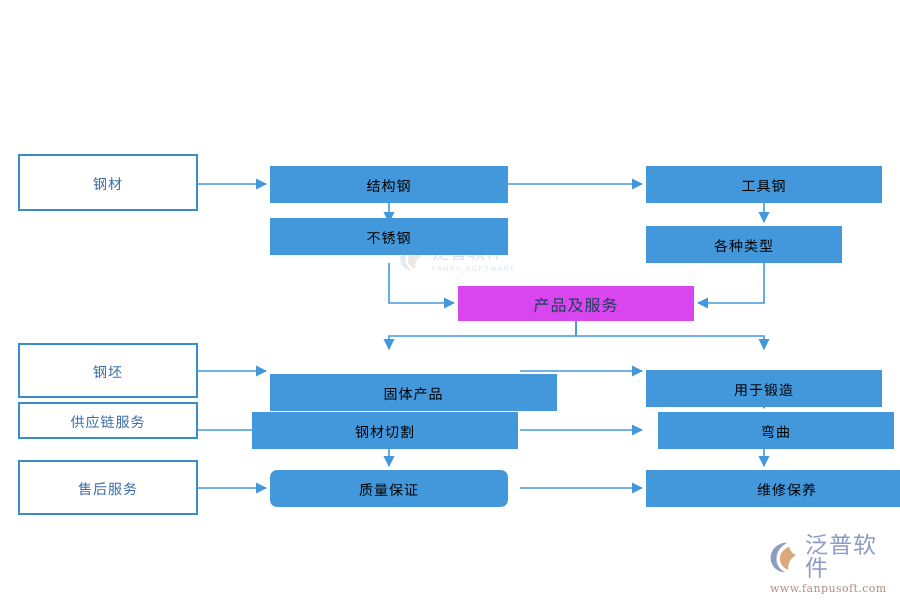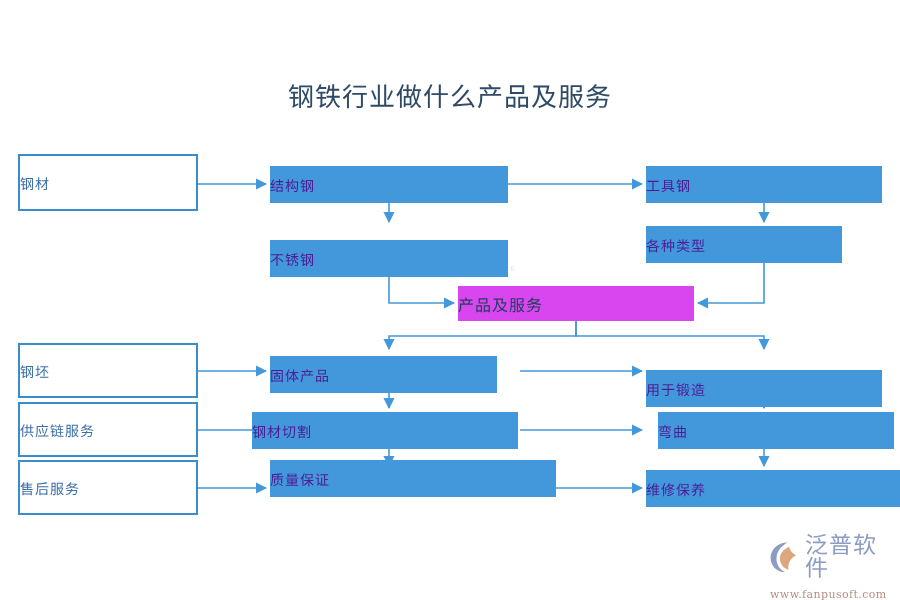--- a/index.html
+++ b/index.html
@@ -36,28 +36,29 @@
     letter-spacing: 1px;
     color: #2e4a66;
     font-family: "DejaVu Serif", "Liberation Serif", serif;
     white-space: nowrap;
   }
   .node {
     position: absolute;
     box-sizing: border-box;
     display: flex;
     align-items: center;
+    justify-content: center;
     font-size: 14px;
     letter-spacing: 1px;
     white-space: nowrap;
     z-index: 3;
   }
   .node.blue {
     background: #4398dc;
-    color: #4c1d95;
+    color: #000000;
     border: none;
   }
   .node.outline {
     background: #ffffff;
     color: #3d6fa8;
     border: 2px solid #3b8ccb;
   }
   .node.green {
     background: #d946ef;
     color: #20405e;
@@ -125,31 +126,30 @@
     font-size: 23px;
     color: #8c9cc4;
     letter-spacing: 1px;
     line-height: 1;
     font-family: "DejaVu Sans", "Liberation Sans", sans-serif;
   }
   .brand-url {
     font-size: 11px;
     color: #b38f86;
     letter-spacing: 0.4px;
-    margin-top: 8px;
+    margin-top: 2px;
     margin-left: 2px;
     font-family: "DejaVu Serif", "Liberation Serif", serif;
   }
 </style>
 </head>
 <body>
 
 <div id="canvas">
 
-  <div class="title">钢铁行业做什么产品及服务</div>
 
   <svg id="svg-connectors" viewBox="0 0 900 600">
     <defs>
       <marker id="ah" viewBox="0 0 10 10" refX="9" refY="5" markerWidth="7" markerHeight="7" orient="auto-start-reverse">
         <path d="M 0 0 L 10 5 L 0 10 z" fill="#4398dc"></path>
       </marker>
     </defs>
     <g stroke="#4398dc" stroke-width="1.6" fill="none" marker-end="url(#ah)">
 
       <path d="M 198 184 L 266 184"></path>
@@ -204,51 +204,51 @@
   <div id="nodes-layer">
       <div class="node outline" style="left: 18px; top: 154px; width: 180px; height: 57px;">
         <span>钢材</span>
       </div>
       <div class="node blue" style="left: 270px; top: 166px; width: 238px; height: 37px;">
         <span>结构钢</span>
       </div>
       <div class="node blue" style="left: 646px; top: 166px; width: 236px; height: 37px;">
         <span>工具钢</span>
       </div>
-      <div class="node blue" style="left: 270px; top: 240px; width: 238px; height: 37px;">
+      <div class="node blue" style="left: 270px; top: 218px; width: 238px; height: 37px;">
         <span>不锈钢</span>
       </div>
       <div class="node blue" style="left: 646px; top: 226px; width: 196px; height: 37px;">
         <span>各种类型</span>
       </div>
       <div class="node green" style="left: 458px; top: 286px; width: 236px; height: 35px;">
         <span>产品及服务</span>
       </div>
       <div class="node outline" style="left: 18px; top: 343px; width: 180px; height: 55px;">
         <span>钢坯</span>
       </div>
-      <div class="node blue" style="left: 270px; top: 356px; width: 227px; height: 37px;">
+      <div class="node blue" style="left: 270px; top: 374px; width: 287px; height: 37px;">
         <span>固体产品</span>
       </div>
       <div class="node blue" style="left: 646px; top: 353px; width: 236px; height: 37px; margin-top: 17px;">
         <span>用于锻造</span>
       </div>
-      <div class="node outline" style="left: 18px; top: 402px; width: 180px; height: 55px;">
+      <div class="node outline" style="left: 18px; top: 402px; width: 180px; height: 37px;">
         <span>供应链服务</span>
       </div>
       <div class="node blue" style="left: 252px; top: 412px; width: 266px; height: 37px;">
         <span>钢材切割</span>
       </div>
       <div class="node blue" style="left: 658px; top: 412px; width: 236px; height: 37px;">
         <span>弯曲</span>
       </div>
       <div class="node outline" style="left: 18px; top: 460px; width: 180px; height: 55px;">
         <span>售后服务</span>
       </div>
-      <div class="node blue" style="left: 270px; top: 460px; width: 286px; height: 37px;">
+      <div class="node blue" style="left: 270px; top: 470px; width: 238px; height: 37px; border-radius: 7px;">
         <span>质量保证</span>
       </div>
       <div class="node blue" style="left: 646px; top: 470px; width: 282px; height: 37px; font-family: Liberation Mono, monospace;">
         <span>维修保养</span>
       </div>
     </div>
 
   <div class="brand-logo">
     <div class="brand-row">
       <svg class="brand-mark" viewBox="0 0 40 40">

